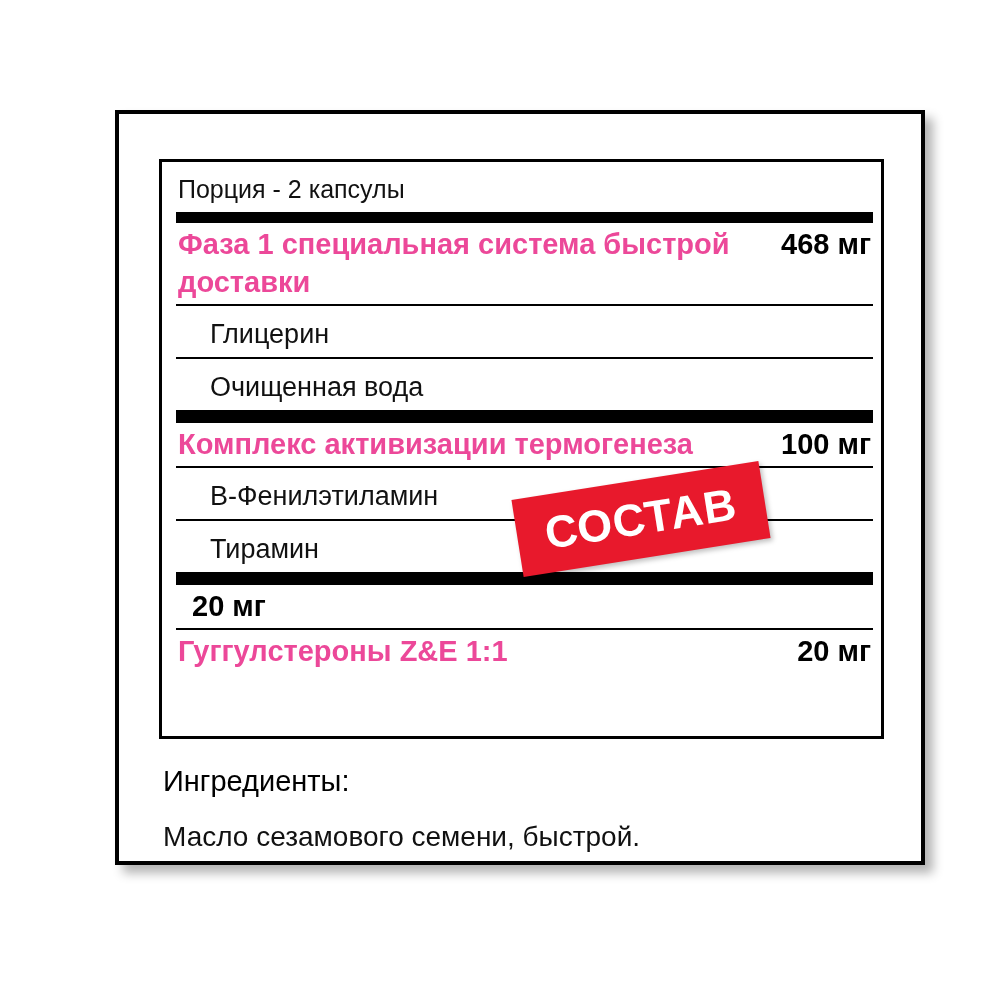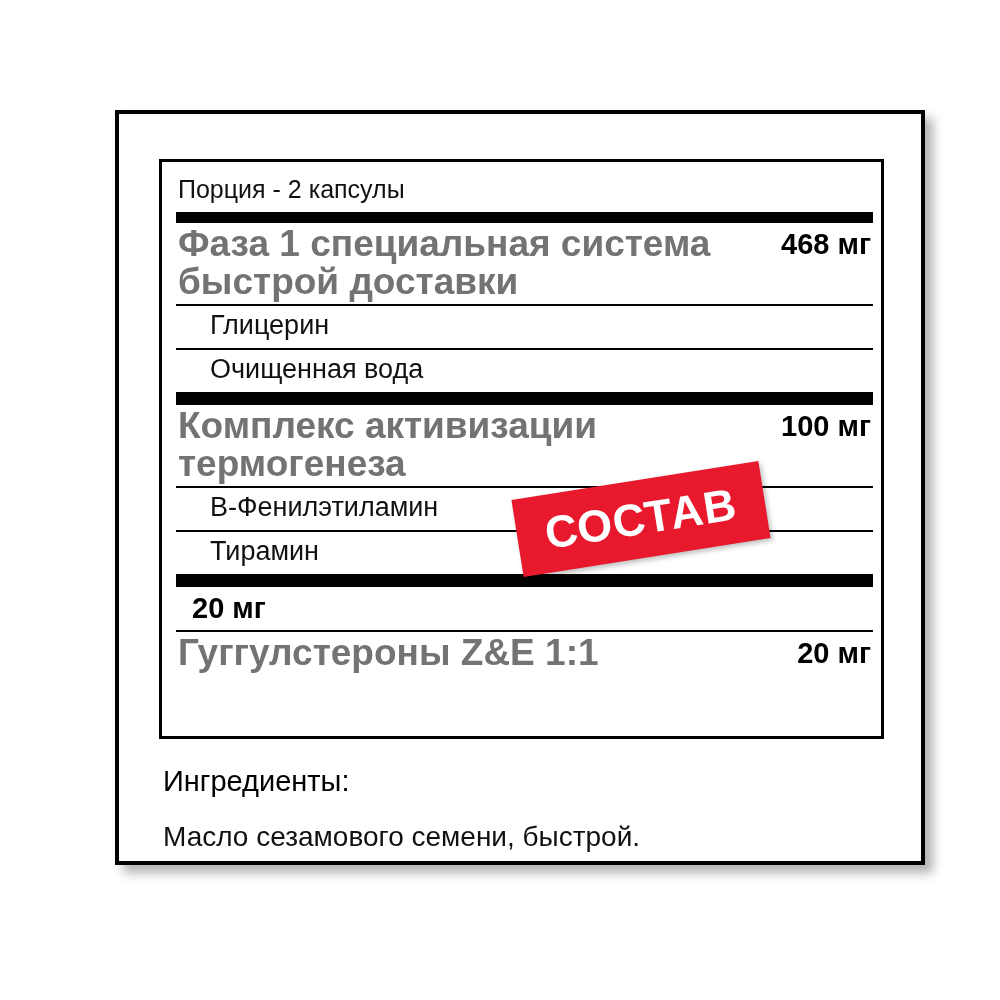--- a/index.html
+++ b/index.html
@@ -77,43 +77,43 @@
   }
 
   .row {
     display: flex;
     align-items: flex-start;
     justify-content: space-between;
     padding: 2px 2px 3px 2px;
     box-sizing: border-box;
   }
   .row .nm {
-    font-size: 37px;
+    font-size: 29px;
     line-height: 38px;
-    color: #737373;
+    color: #ec4899;
     text-align: left;
   }
   .row .amt {
     font-size: 29px;
     line-height: 38px;
     color: #000000;
     white-space: nowrap;
     padding-left: 14px;
   }
   .row.bold .nm, .row.bold .amt {
     font-weight: bold;
   }
   .row.sub .nm {
     font-size: 27px;
     padding-left: 32px;
     font-weight: normal;
     color: #111111;
   }
   .row.sub {
-    padding-top: 0;
+    padding-top: 9px;
     padding-bottom: 4px;
   }
 
   .ingredients-block {
     position: absolute;
     left: 44px;
     top: 645px;
     width: 730px;
   }
   .ingredients-title {

